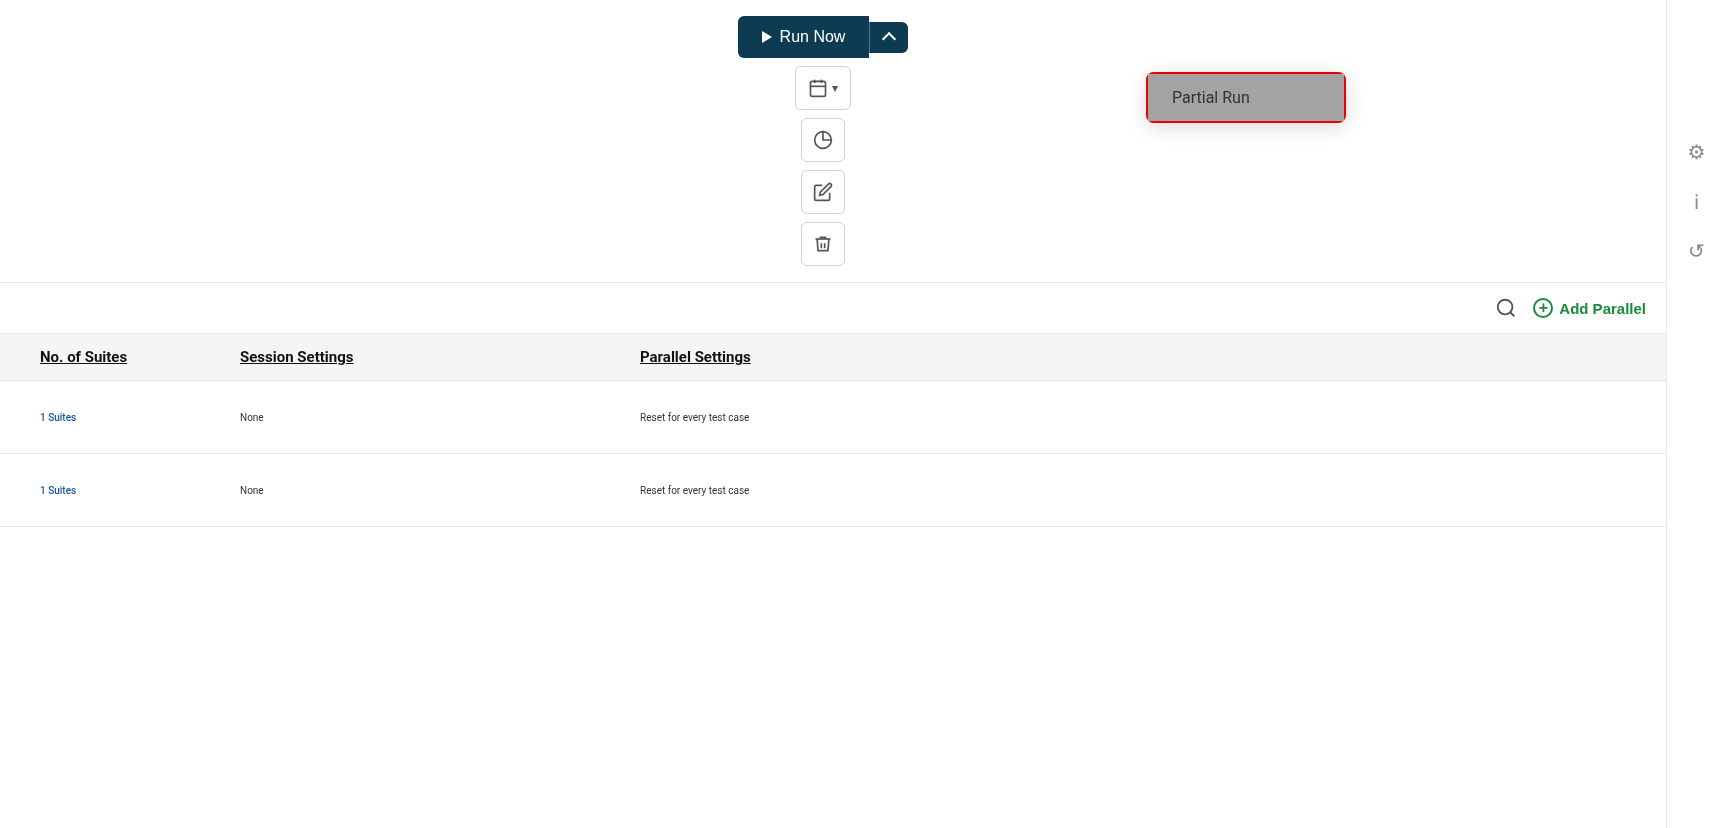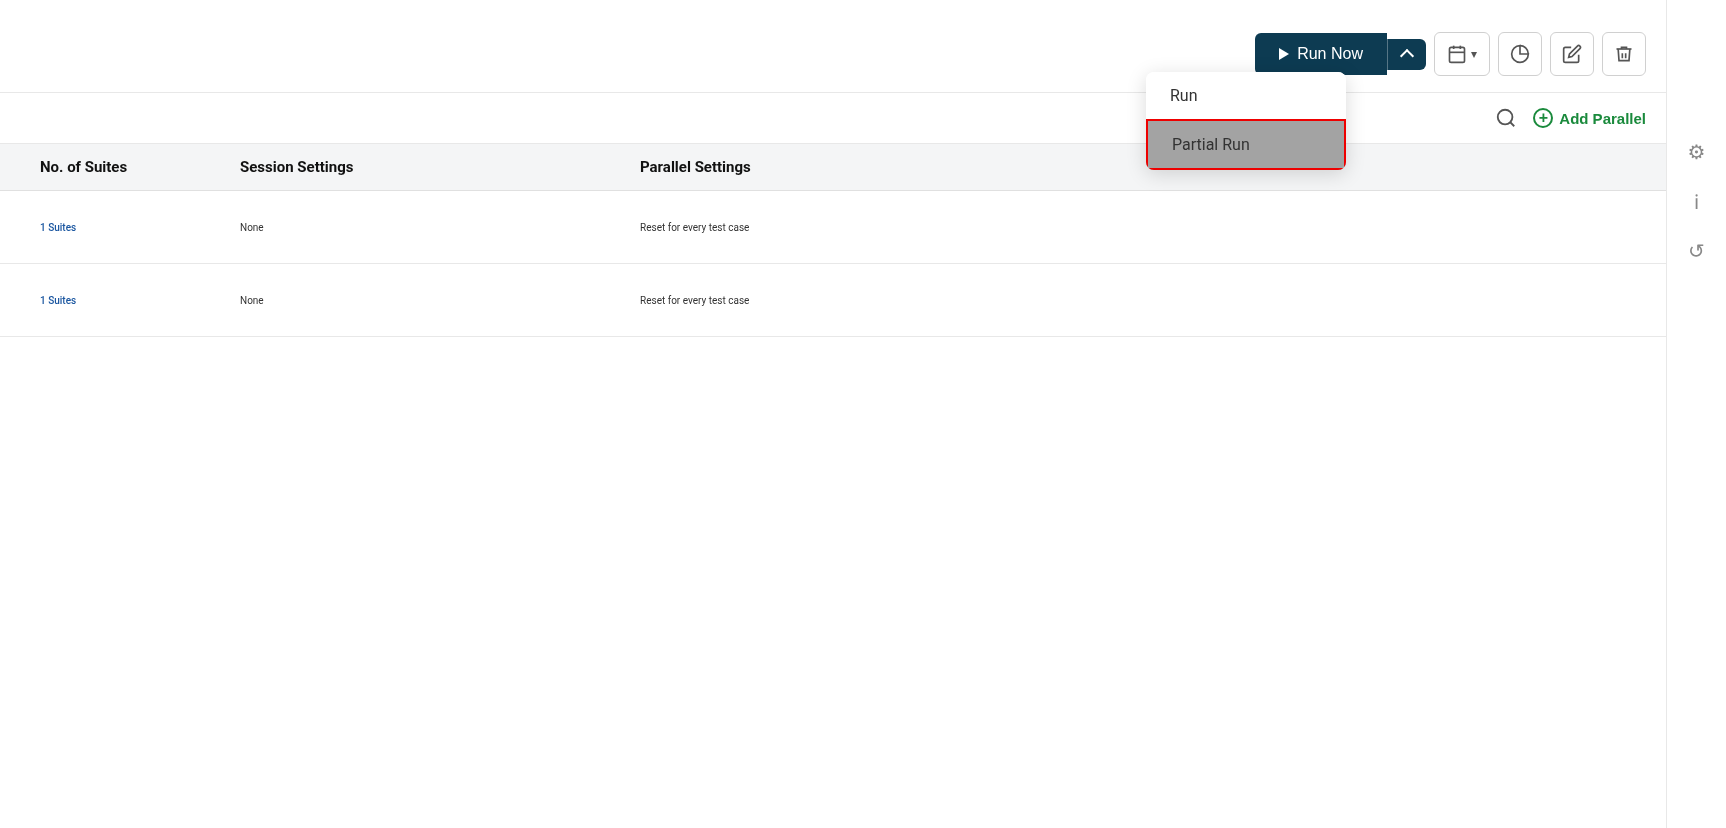--- a/index.html
+++ b/index.html
@@ -17,25 +17,26 @@
       width: 100%;
       height: 100%;
       background: #fff;
     }
 
     
     .toolbar {
       display: flex;
       align-items: center;
       justify-content: flex-end;
-      padding: 32px 80px 16px 0;
+      padding: 16px 80px 16px 0;
       border-bottom: 1px solid #e8e8e8;
       background: #fff;
       gap: 8px;
       position: relative;
+      flex-direction: column;
     }
 
     .run-now-group {
       display: flex;
       align-items: center;
       border-radius: 6px;
       overflow: visible;
       position: relative;
     }
 
@@ -175,20 +176,21 @@
       grid-template-columns: 200px 400px 1fr 60px;
       padding: 14px 40px;
       background: #f4f5f6;
       border-bottom: 1px solid #e0e0e0;
     }
 
     .table-header-cell {
       font-size: 15px;
       font-weight: 700;
       color: #111;
+      text-decoration: underline;
     }
 
     .table-row {
       display: grid;
       grid-template-columns: 200px 400px 1fr 60px;
       padding: 24px 40px;
       border-bottom: 1px solid #e8e8e8;
       align-items: center;
       background: #fff;
     }
@@ -296,23 +298,20 @@
       <svg width="20" height="20" viewBox="0 0 24 24" fill="none" stroke="#555" stroke-width="2">
         <polyline points="3 6 5 6 21 6"></polyline>
         <path d="M19 6l-1 14H6L5 6"></path>
         <path d="M10 11v6M14 11v6"></path>
         <path d="M9 6V4h6v2"></path>
       </svg>
     </button>
   </div>
 
   <div class="dropdown-menu">
-    <div class="dropdown-item">
-      <span>Run</span>
-    </div>
     <div class="dropdown-item highlighted">
       <span>Partial Run</span>
     </div>
   </div>
 
   <div class="search-row">
     <button class="search-icon-btn">
       <svg width="22" height="22" viewBox="0 0 24 24" fill="none" stroke="#555" stroke-width="2">
         <circle cx="11" cy="11" r="8"></circle>
         <line x1="21" y1="21" x2="16.65" y2="16.65"></line>

